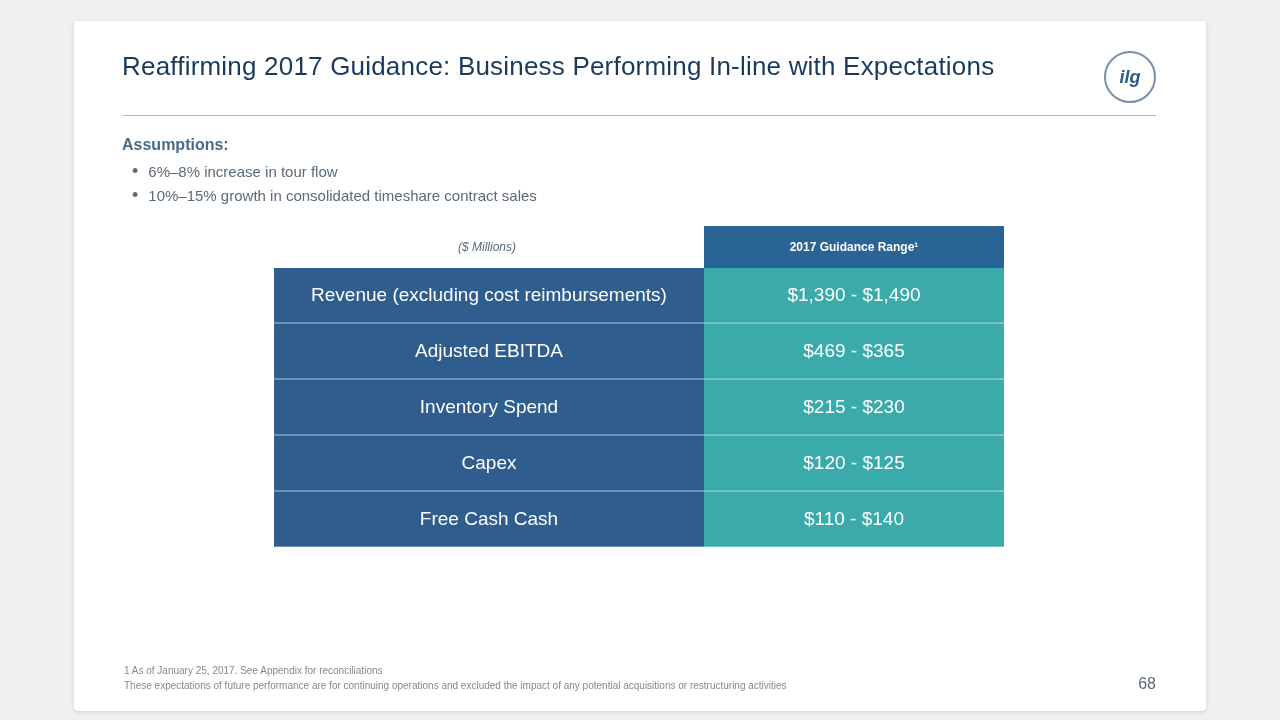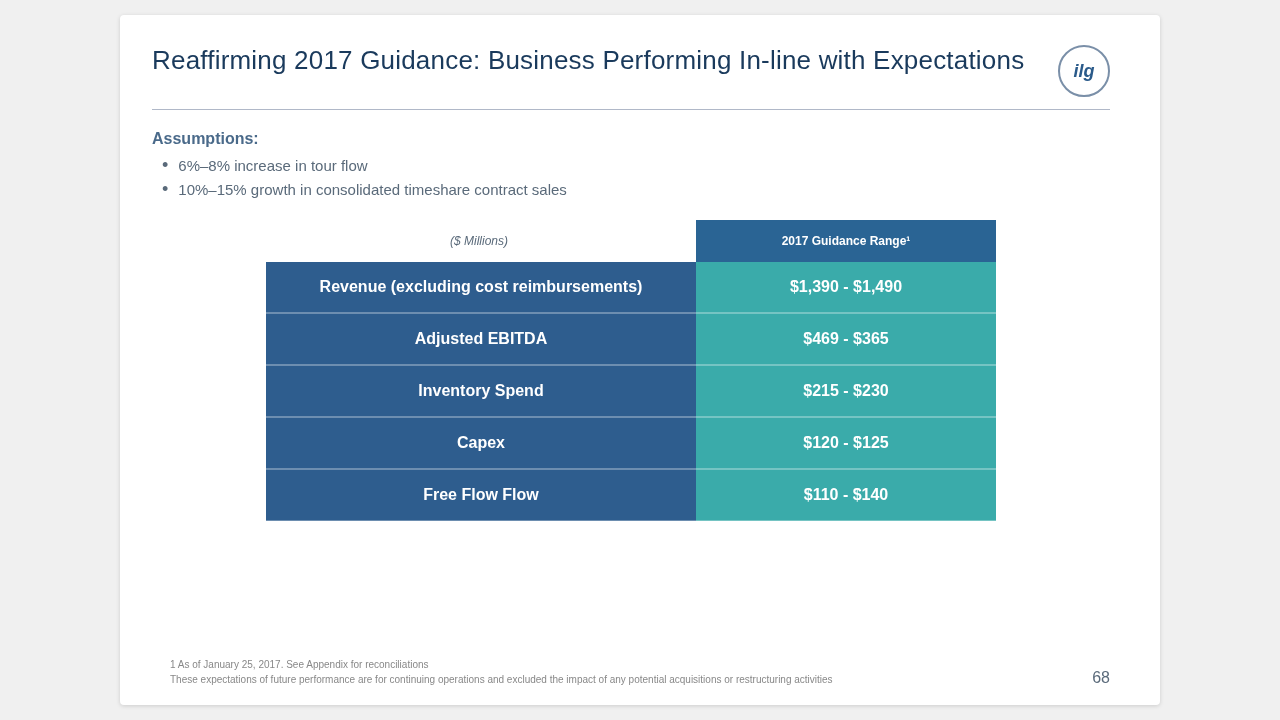--- a/index.html
+++ b/index.html
@@ -7,26 +7,26 @@
     body {
       width: 1280px;
       height: 720px;
       background-color: #f0f0f0;
       font-family: 'Segoe UI', Arial, sans-serif;
       overflow: hidden;
       position: relative;
     }
 
     .slide {
-      width: 1040px;
+      width: 1132px;
       height: 690px;
       background: #ffffff;
-      margin: 15px auto;
+      margin: 21px auto;
       border-radius: 4px;
-      padding: 30px 50px 20px 32px;
+      padding: 30px 50px 20px 48px;
       position: relative;
       box-shadow: 0 1px 4px rgba(0,0,0,0.15);
     }
 
     
     .header {
       display: flex;
       justify-content: space-between;
       align-items: flex-start;
       border-bottom: 1.5px solid #b0b8c8;
@@ -122,23 +122,23 @@
       color: #ffffff;
       font-weight: 700;
       font-size: 16px;
       width: 300px;
     }
 
     
     .data-row td {
       padding: 16px 20px;
       text-align: center;
-      font-size: 16px;
+      font-size: 19px;
       color: #ffffff;
-      font-weight: 700;
+      font-weight: 400;
       border-bottom: 2px solid rgba(255,255,255,0.3);
     }
 
     .data-row .row-label {
       background-color: #2e5d8e;
     }
 
     .data-row .row-value {
       background-color: #3aabaa;
     }
@@ -211,21 +211,21 @@
         </tr>
         <tr class="data-row">
           <td class="row-label">Inventory Spend</td>
           <td class="row-value">$215 - $230</td>
         </tr>
         <tr class="data-row">
           <td class="row-label">Capex</td>
           <td class="row-value">$120 - $125</td>
         </tr>
         <tr class="data-row">
-          <td class="row-label">Free Flow Flow</td>
+          <td class="row-label">Free Cash Cash</td>
           <td class="row-value">$110 - $140</td>
         </tr>
       </tbody>
     </table>
   </div>
 
   <div class="footer">
     <div class="footnote">
       <div>1 As of January 25, 2017. See Appendix for reconciliations</div>
       <div>These expectations of future performance are for continuing operations and excluded the impact of any potential acquisitions or restructuring activities</div>

